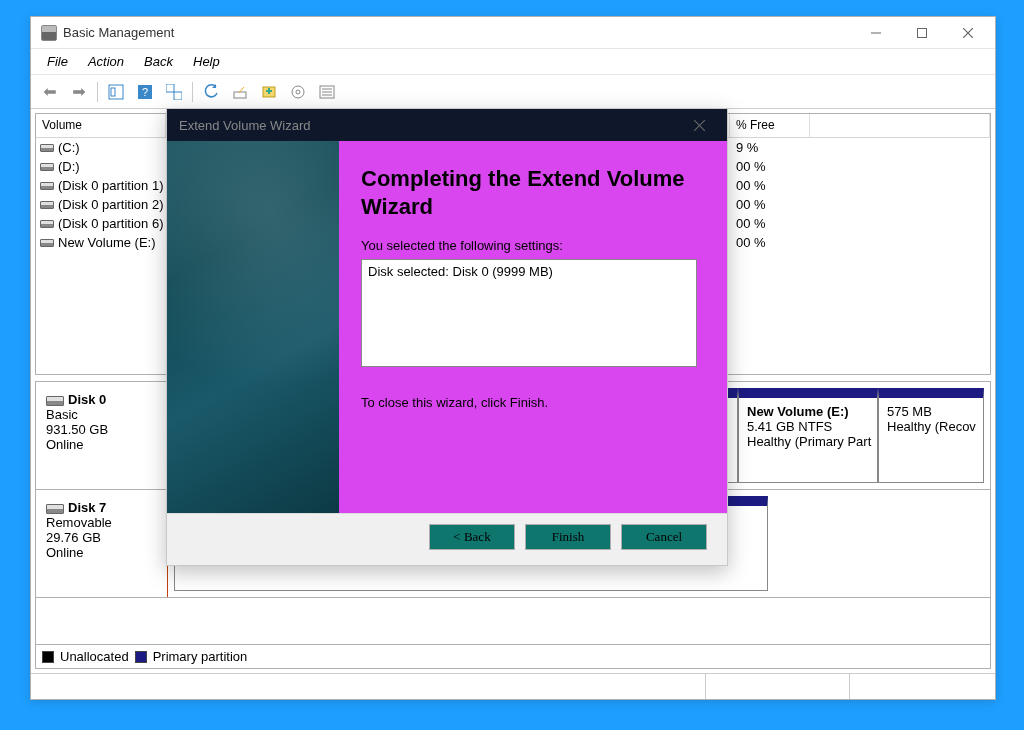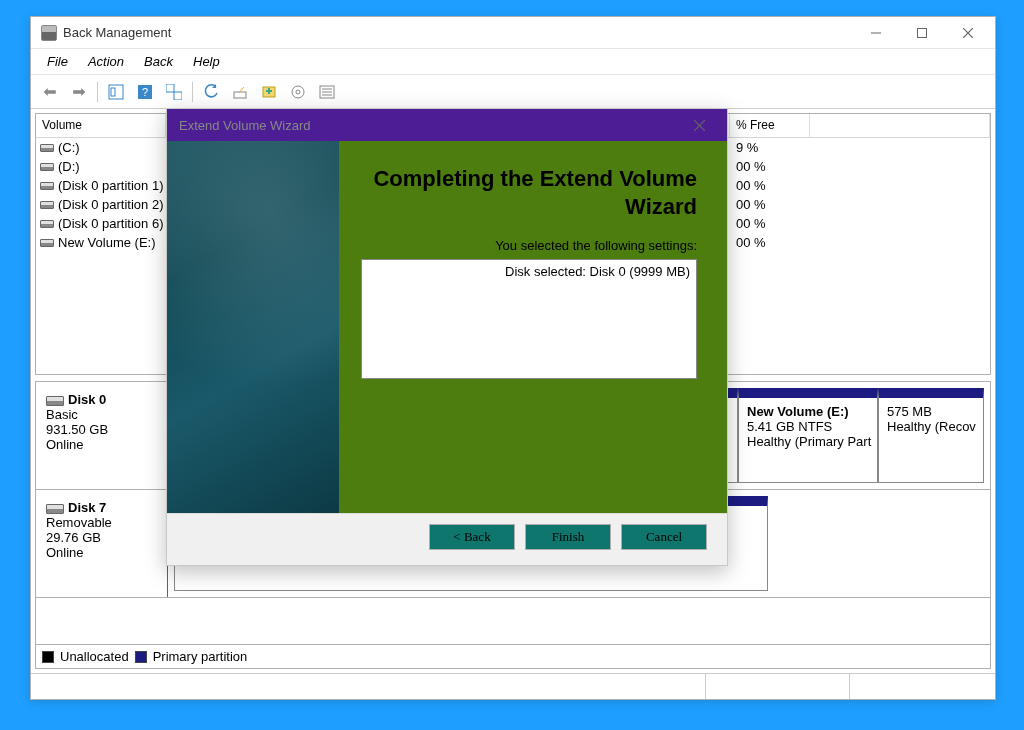--- a/index.html
+++ b/index.html
@@ -241,21 +241,21 @@
       border: 1px solid #c8c8c8;
       box-shadow: 0 6px 20px rgba(0,0,0,0.25);
       display: flex;
       flex-direction: column;
     }
     .wiz-title {
       height: 32px;
       display: flex;
       align-items: center;
       padding: 0 8px 0 12px;
-      background: #4c1d95;
+      background: #0f172a;
       font-size: 13px;
       color: #888;
     }
     .wiz-title-text { flex: 1; }
     .wiz-close {
       width: 40px;
       height: 28px;
       display: flex;
       align-items: center;
       justify-content: center;
@@ -267,37 +267,36 @@
       display: flex;
       background: #fff;
     }
     .wiz-side {
       width: 172px;
       background: radial-gradient(circle at 60% 20%, rgba(255,255,255,0.15), transparent 55%), linear-gradient(150deg, #1c5560 0%, #0f4954 30%, #1a596a 60%, #0c3a44 100%);
     }
     .wiz-main {
       flex: 1;
       padding: 24px 30px 10px 22px;
-      background: #4d7c0f;
-      text-align: right;
+      background: #d946ef;
     }
     .wiz-heading {
       font-size: 22px;
       font-weight: 700;
       color: #000;
       line-height: 1.25;
       margin-bottom: 18px;
     }
     .wiz-sub {
       font-size: 13px;
       margin-bottom: 6px;
     }
     .wiz-readonly {
       width: 100%;
-      height: 120px;
+      height: 108px;
       border: 1px solid #888;
       padding: 4px 6px;
       font-size: 13px;
       background: #fff;
       resize: none;
       overflow: hidden;
     }
     .wiz-note {
       font-size: 13px;
       margin-top: 28px;
@@ -328,21 +327,21 @@
     }
     .arrow-right { color: #888; }
   </style>
 </head>
 <body>
 
 <div class="main-window">
 
   <div class="title-bar">
     <span class="title-icon"></span>
-    <span class="title-text">Back Management</span>
+    <span class="title-text">Basic Management</span>
     <div class="win-controls">
       <div class="win-btn">
         <svg width="10" height="10">
             <line x1="0" y1="5" x2="10" y2="5" stroke="#666" stroke-width="1"></line>
           </svg>
       </div>
       <div class="win-btn">
         <svg width="10" height="10">
             <rect x="0.5" y="0.5" width="9" height="9" fill="none" stroke="#666" stroke-width="1"></rect>
           </svg>
@@ -558,20 +557,21 @@
     </div>
   </div>
   <div class="wiz-body">
     <div class="wiz-side"></div>
     <div class="wiz-main">
       <div class="wiz-heading">Completing the Extend Volume Wizard</div>
       <div class="wiz-sub">You selected the following settings:</div>
       <div class="wiz-readonly">
         <span>Disk selected: Disk 0 (9999 MB)</span>
       </div>
+      <div class="wiz-note">To close this wizard, click Finish.</div>
     </div>
   </div>
   <div class="wiz-buttons">
     <button class="wiz-btn">&lt; Back</button>
     <button class="wiz-btn">Finish</button>
     <button class="wiz-btn">Cancel</button>
   </div>
 </div>
 
 </body></html>

